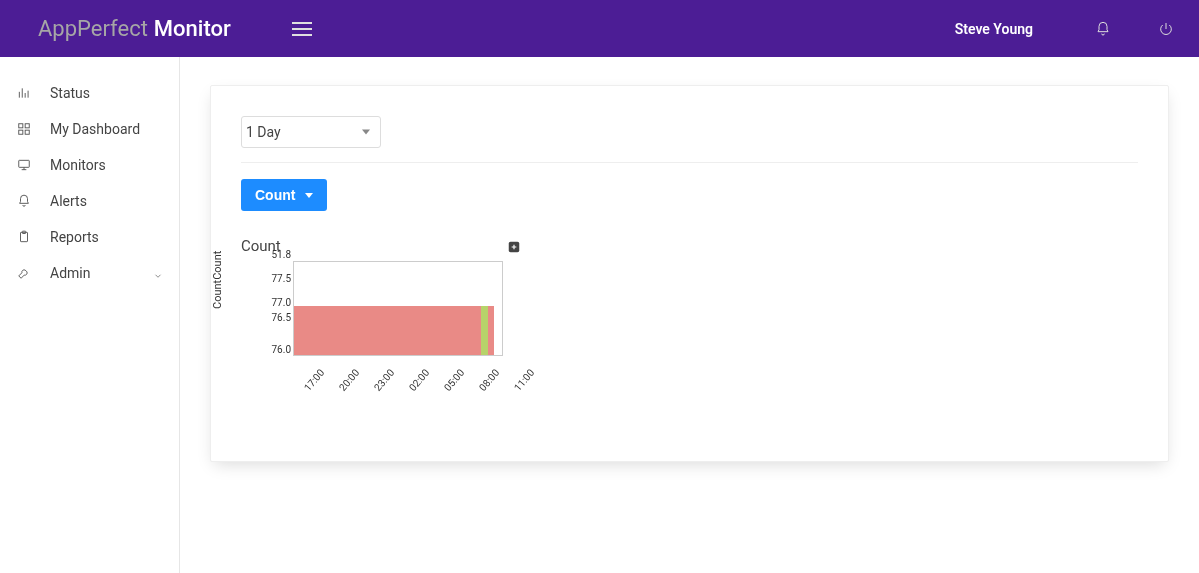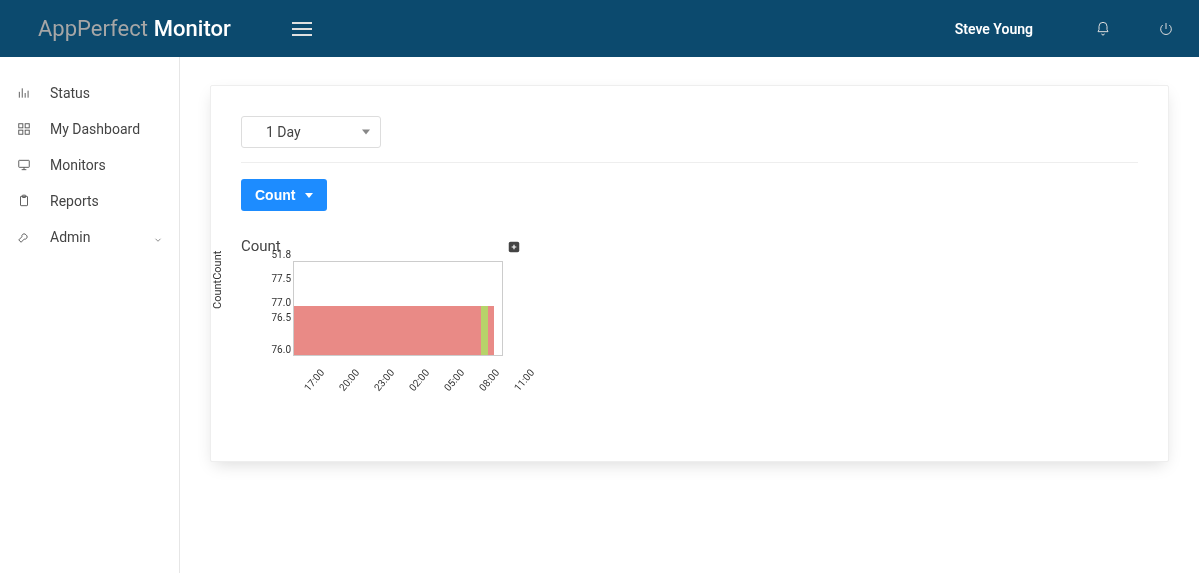--- a/index.html
+++ b/index.html
@@ -1,19 +1,19 @@
 <!DOCTYPE html>
 <html><head>
 <meta charset="utf-8">
 <style>
   * { box-sizing: border-box; margin: 0; padding: 0; }
   body { font-family: -apple-system, BlinkMacSystemFont, "Segoe UI", Roboto, Helvetica, Arial, sans-serif; background: #fff; color: #333; width: 1199px; height: 573px; overflow: hidden; }
   
   
-  .topbar { background: #0c4a6e; color: #fff; height: 57px; display: flex; align-items: center; padding: 0 24px 0 38px; gap: 35px; }
+  .topbar { background: #4c1d95; color: #fff; height: 57px; display: flex; align-items: center; padding: 0 24px 0 38px; gap: 35px; }
   .brand { font-size: 22px; font-weight: 300; display: flex; align-items: baseline; gap: 6px; }
   .brand-prefix { color: #a6a6a6; font-weight: 400; }
   .brand-suffix { color: #fff; font-weight: 500; }
   .hamburger { margin-left: 26px; cursor: pointer; display: flex; flex-direction: column; gap: 4px; }
   .hamburger div { width: 20px; height: 2px; background: #e0e0e0; }
   .topbar-spacer { flex: 1; }
   .user-name { font-size: 14px; font-weight: 600; color: #fff; margin-right: 16px; }
   .top-icon { width: 18px; height: 18px; display:inline-flex; align-items:center; justify-content:center; margin-left: 10px; cursor:pointer; color:#ddd;}
   .top-icon svg { width: 16px; height: 16px; stroke: #ddd; fill: none; stroke-width: 1.5; }
 
@@ -28,21 +28,21 @@
   .chevron svg { width:10px; height:10px; stroke:#777; fill:none; stroke-width:2;}
 
   .main { flex: 1; padding: 28px 30px; background: #fff; }
   .card { background: #fff; border: 1px solid #eee; border-radius: 2px; padding: 30px 30px 60px 30px; box-shadow: 0 6px 16px -4px rgba(0,0,0,0.15); }
 
   .card-header { display:flex; align-items:center; justify-content: space-between; border-bottom: 1px solid #eee; padding-bottom: 14px; }
   .breadcrumb { font-size: 20px; color: #6b6b6b; font-weight: 400; }
   .breadcrumb a { color: #1d8cff; text-decoration: none; }
   .breadcrumb .sep { color: #9b9b9b; margin: 0 6px; }
 
-  .time-select { border: 1px solid #ddd; border-radius: 3px; padding: 7px 24px 7px 24px; font-size: 14px; color: #444; position: relative; min-width: 140px; cursor:pointer; }
+  .time-select { border: 1px solid #ddd; border-radius: 3px; padding: 7px 24px 7px 4px; font-size: 14px; color: #444; position: relative; min-width: 140px; cursor:pointer; }
   .time-select::after { content:''; position:absolute; right:10px; top:50%; width:0;height:0;border-left:4px solid transparent;border-right:4px solid transparent;border-top:5px solid #888; transform:translateY(-50%); }
 
   .btn-row { margin-top: 16px; }
   .btn { background: #1d8cff; color: #fff; border: none; border-radius: 3px; padding: 8px 14px; font-size: 14px; font-weight: 600; display:inline-flex; align-items:center; gap:10px; cursor:pointer; }
   .btn .caret { width:0;height:0;border-left:4px solid transparent;border-right:4px solid transparent;border-top:5px solid #fff; }
 
   
   .chart-wrap { margin-top: 26px; width: 300px; }
   .chart-title-row { display:flex; align-items:center; justify-content:space-between; width: 280px; }
   .chart-title { font-size: 15px; color: #444; }
@@ -113,20 +113,29 @@
       <span class="side-label">My Dashboard</span>
     </div>
     <div class="side-item">
       <span class="side-icon">
           <svg viewBox="0 0 24 24">
             <rect x="3" y="4" width="18" height="12" rx="1"></rect>
             <path d="M8 20h8M12 16v4"></path>
           </svg>
         </span>
       <span class="side-label">Monitors</span>
+    </div>
+    <div class="side-item">
+      <span class="side-icon">
+          <svg viewBox="0 0 24 24">
+            <path d="M6 8a6 6 0 0 1 12 0v5l1.5 3h-15L6 13z"></path>
+            <path d="M10 19a2 2 0 0 0 4 0"></path>
+          </svg>
+        </span>
+      <span class="side-label">Alerts</span>
     </div>
     <div class="side-item">
       <span class="side-icon">
           <svg viewBox="0 0 24 24">
             <rect x="6" y="4" width="12" height="16" rx="1"></rect>
             <rect x="9" y="2" width="6" height="4" rx="1"></rect>
           </svg>
         </span>
       <span class="side-label">Reports</span>
     </div>

